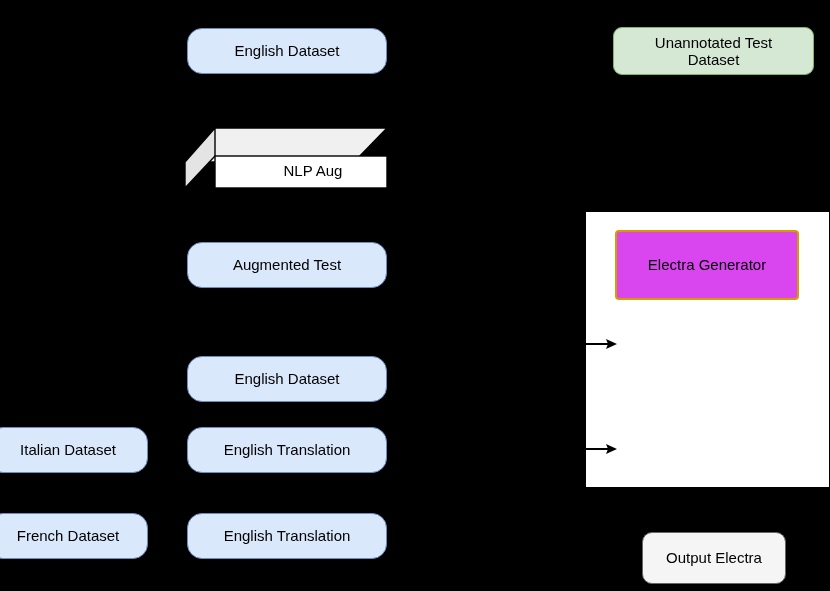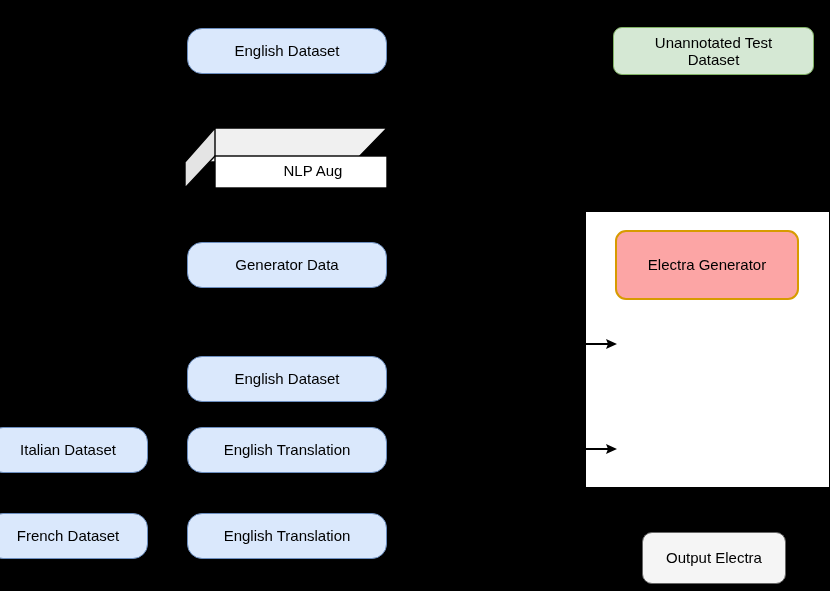--- a/index.html
+++ b/index.html
@@ -35,23 +35,23 @@
     background: #dae8fc;
     border-color: #6c8ebf;
     border-radius: 15px;
   }
   .node.green {
     background: #d5e8d4;
     border-color: #82b366;
     border-radius: 9px;
   }
   .node.orange {
-    background: #fca5a5;
+    background: #d946ef;
     border-color: #d79b00;
-    border-radius: 11px;
+    border-radius: 4px;
   }
   .node.grey {
     background: #f5f5f5;
     border-color: #666666;
     border-radius: 10px;
   }
 
   
   .panel {
     position: absolute;
@@ -97,21 +97,21 @@
 
       <polygon points="3,36 33,2 33,2 3,36 3,36" fill="#e0e0e0" stroke="none"></polygon>
       <polygon points="3,36 33,2 33,30 3,62" fill="#e4e4e4" stroke="#000000" stroke-width="1.4"></polygon>
 
       <rect x="33" y="30" width="172" height="32" fill="#ffffff" stroke="#000000" stroke-width="1.4"></rect>
     </svg>
     <div class="cube-label" style="top:36px; left:33px; width:196px;">NLP Aug</div>
   </div>
 
   <div class="node blue" style="left:187px; top:242px; width:200px; height:46px;">
-    <span>Generator Data</span>
+    <span>Augmented Test</span>
   </div>
 
   <div class="node blue" style="left:187px; top:356px; width:200px; height:46px;">
     <span>English Dataset</span>
   </div>
 
   <div class="node blue" style="left:187px; top:427px; width:200px; height:46px;">
     <span>English Translation</span>
   </div>
 

